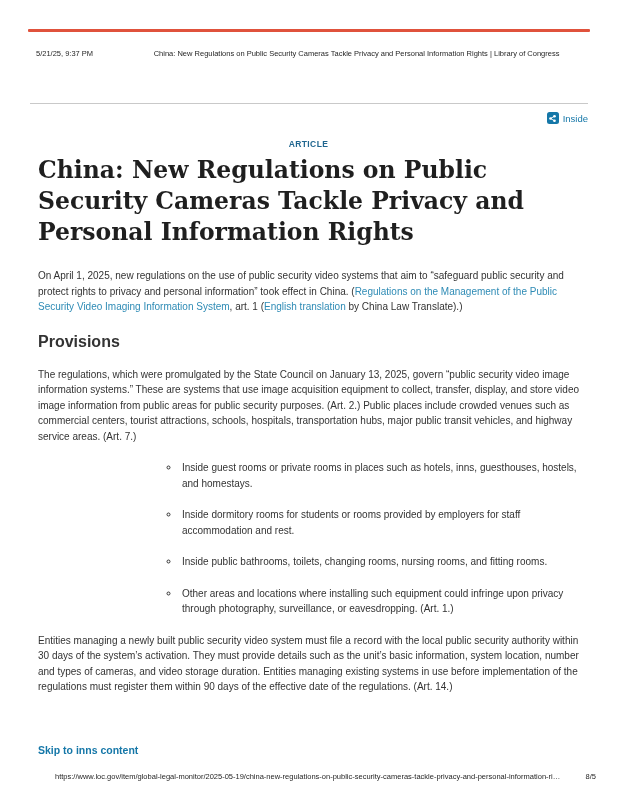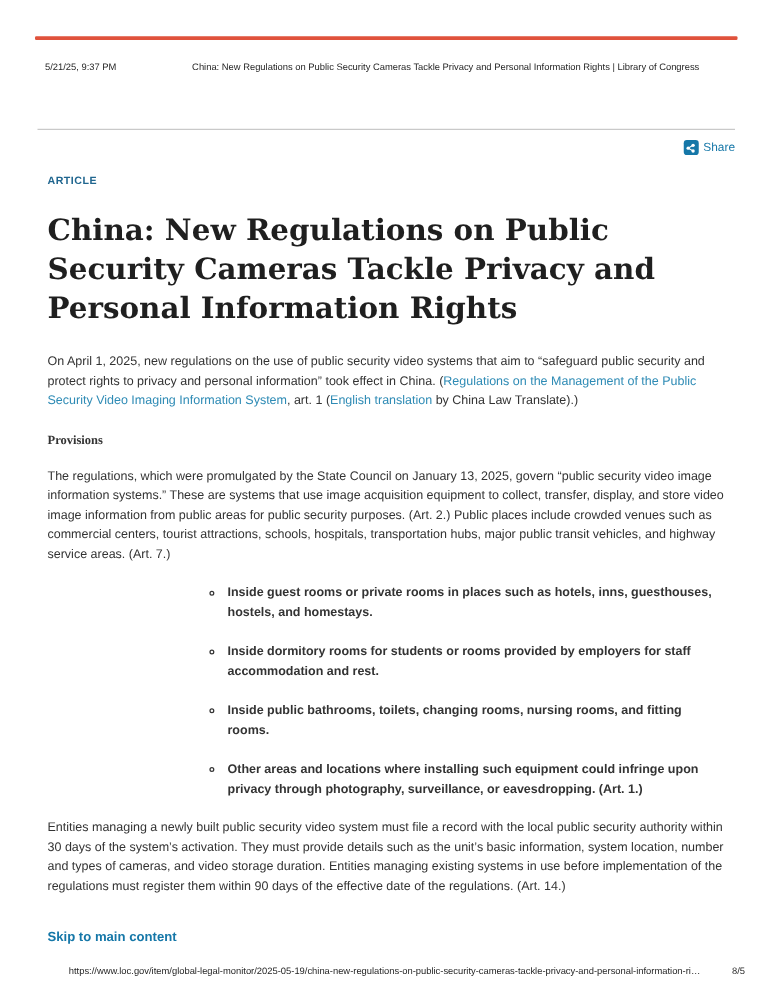--- a/index.html
+++ b/index.html
@@ -37,36 +37,36 @@
     font-size:9.5px;color:#1577a8;text-decoration:none;cursor:pointer;
   }
   .share-icon{
     width:12px;height:12px;background:#1577a8;border-radius:2.5px;
     display:inline-flex;align-items:center;justify-content:center;
   }
   
   .content{position:absolute;left:38px;top:139px;width:541px;}
   .kicker{
     font-size:8.5px;font-weight:bold;letter-spacing:.4px;
-    color:#20668f;margin:0 0 20px 0;
+    color:#20668f;margin:0 0 6px 0;text-align:center;
   }
   h1.article-title{
     font-family:"DejaVu Serif","Liberation Serif",serif;
     font-size:23.5px;line-height:31px;font-weight:700;color:#1f1f1f;
     margin:0 0 20px 0;
   }
   p.body-text{font-size:10px;line-height:15.5px;margin:0 0 16px 0;color:#333;}
-  .section-heading{font-size:10px;font-weight:bold;color:#333;margin:0 0 16px 0;padding-top:2px;font-family:Liberation Serif, serif;}
+  .section-heading{font-size:16px;font-weight:bold;color:#333;margin:0 0 16px 0;padding-top:2px;}
   a.inline-link{color:#2e8bb5;text-decoration:none;cursor:pointer;}
   ul.prohibited{
     margin:0 0 16px 0;padding:0 0 0 142px;
     list-style-type:circle;
     font-size:10px;line-height:15.5px;color:#333;
   }
-  ul.prohibited li{margin:16px 0 1px 0;padding-left:2px;font-weight:bold;}
+  ul.prohibited li{margin:16px 0 1px 0;padding-left:2px;}
   .skip-link{
     position:absolute;left:38px;top:744px;
     font-size:10.5px;font-weight:bold;color:#1577a8;text-decoration:none;cursor:pointer;
   }
 </style>
 </head>
 <body>
 
 <div class="print-header">
   <span class="datetime">5/21/25, 9:37 PM</span>
@@ -81,21 +81,21 @@
     <svg width="9" height="9" viewBox="0 0 16 16">
       <g stroke="#ffffff" stroke-width="1.6" fill="#ffffff">
         <line x1="11.5" y1="4" x2="4.5" y2="8"></line>
         <line x1="4.5" y1="8" x2="11.5" y2="12"></line>
         <circle cx="11.5" cy="4" r="2.4" stroke="none"></circle>
         <circle cx="4.5" cy="8" r="2.4" stroke="none"></circle>
         <circle cx="11.5" cy="12" r="2.4" stroke="none"></circle>
       </g>
     </svg>
   </span>
-  <span>Share</span>
+  <span>Inside</span>
 </a>
 
 <div class="content">
   <div class="kicker">ARTICLE</div>
 
   <h1 class="article-title">China: New Regulations on Public Security Cameras Tackle Privacy and Personal Information Rights</h1>
 
   <p class="body-text"><span>On April 1, 2025, new regulations on the use of public security video systems that aim to “safeguard public security and protect rights to privacy and personal information” took effect in China. (</span><a class="inline-link">Regulations on the Management of the Public Security Video Imaging Information System</a><span>, art. 1 (</span><a class="inline-link">English translation</a><span> by China Law Translate).)</span></p>
 
   <div class="section-heading">Provisions</div>
@@ -106,18 +106,18 @@
   <ul class="prohibited">
     <li>Inside guest rooms or private rooms in places such as hotels, inns, guesthouses, hostels, and homestays.</li>
     <li>Inside dormitory rooms for students or rooms provided by employers for staff accommodation and rest.</li>
     <li>Inside public bathrooms, toilets, changing rooms, nursing rooms, and fitting rooms.</li>
     <li>Other areas and locations where installing such equipment could infringe upon privacy through photography, surveillance, or eavesdropping. (Art. 1.)</li>
   </ul>
 
   <p class="body-text">Entities managing a newly built public security video system must file a record with the local public security authority within 30 days of the system’s activation. They must provide details such as the unit’s basic information, system location, number and types of cameras, and video storage duration. Entities managing existing systems in use before implementation of the regulations must register them within 90 days of the effective date of the regulations. (Art. 14.)</p>
 </div>
 
-<a class="skip-link">Skip to main content</a>
+<a class="skip-link">Skip to inns content</a>
 
 <div class="print-footer">
   <span class="url">https://www.loc.gov/item/global-legal-monitor/2025-05-19/china-new-regulations-on-public-security-cameras-tackle-privacy-and-personal-information-ri…</span>
   <span class="page-num">8/5</span>
 </div>
 
 </body></html>

